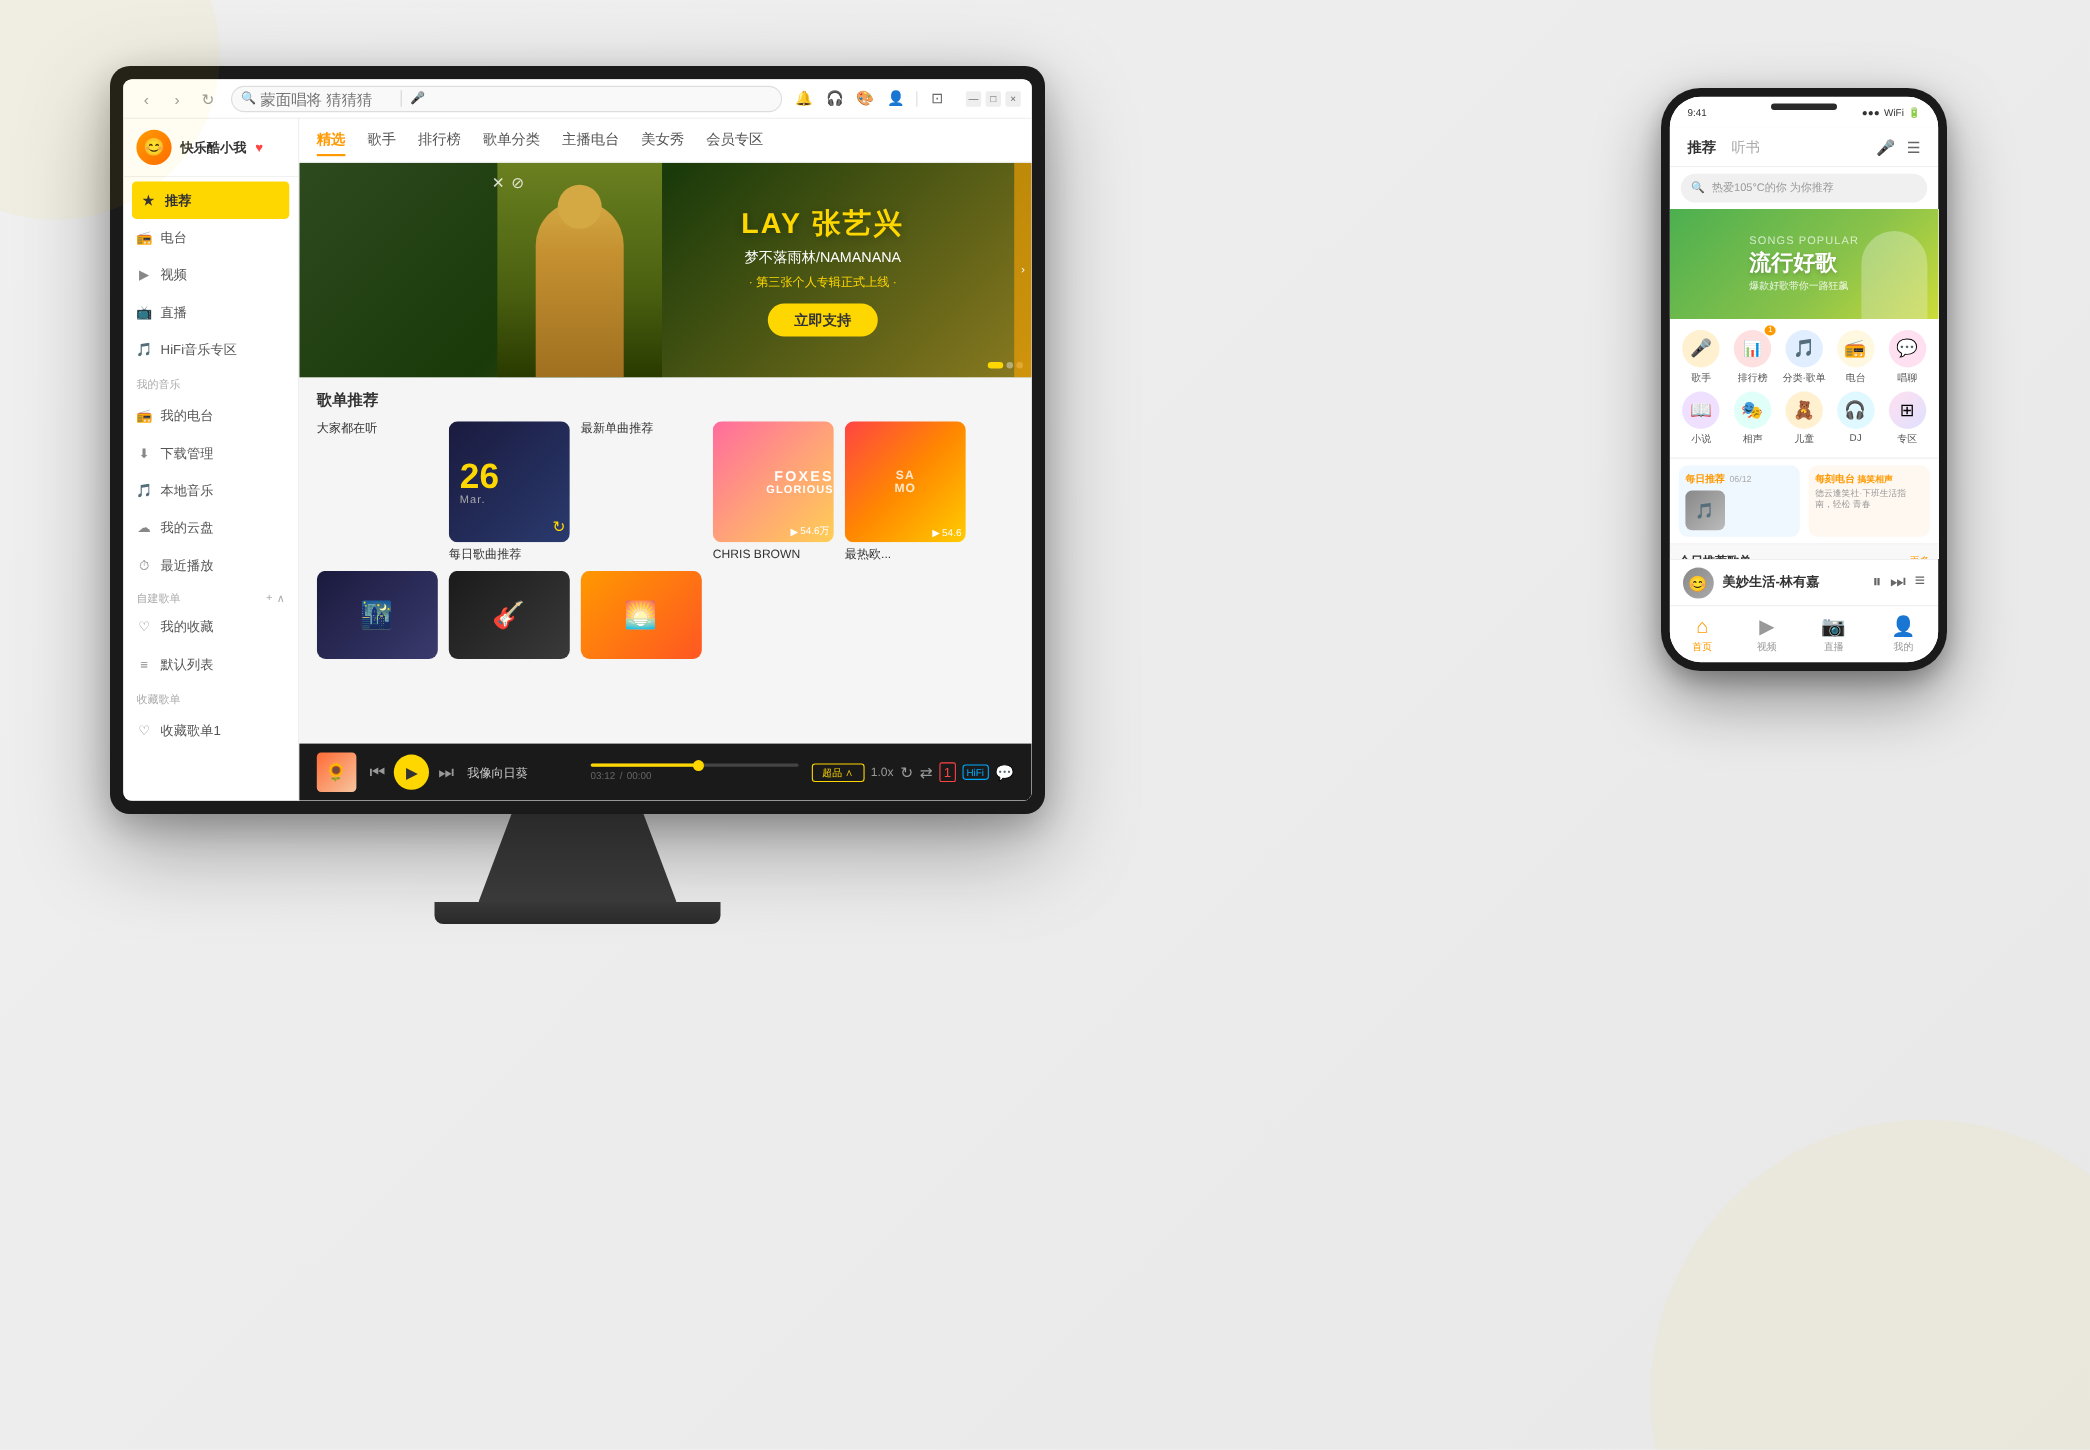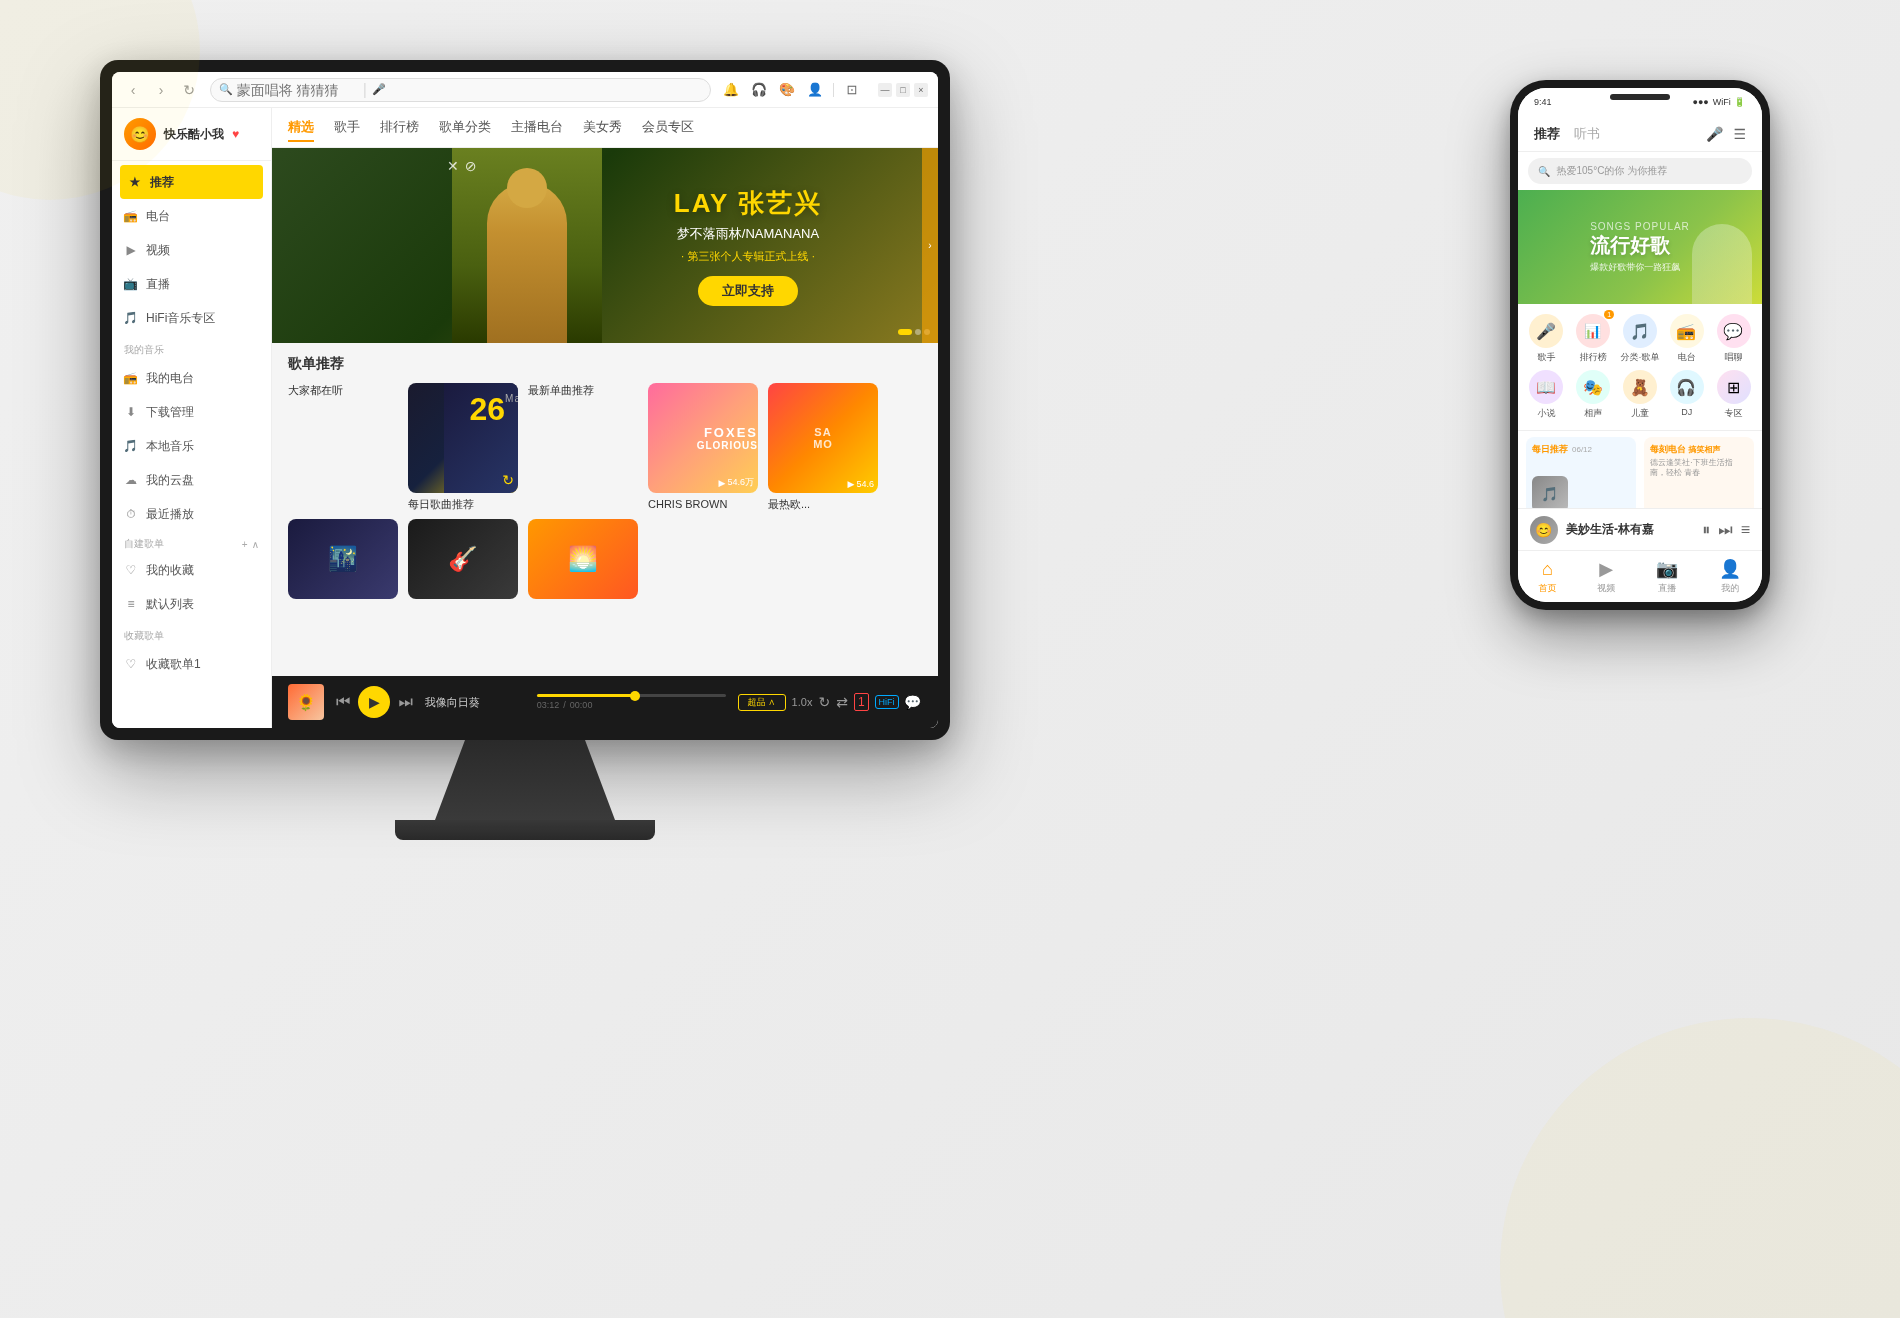--- a/index.html
+++ b/index.html
@@ -448,25 +448,24 @@
       display: flex;
       flex-direction: column;
       align-items: flex-start;
       justify-content: space-between;
       padding: 10px;
     }
 
     .cover-date {
       background: linear-gradient(135deg, #1a1a3e 0%, #2a3a6e 100%);
       display: flex;
-      flex-direction: row;
+      flex-direction: column;
       align-items: flex-start;
       justify-content: center;
       padding: 10px;
-      margin-left: 36px;
     }
 
     .date-num {
       font-size: 32px;
       font-weight: 900;
       color: #FFD700;
       line-height: 1;
     }
 
     .date-month {
@@ -710,21 +709,21 @@
     }
 
     .phone-content {
       flex: 1;
       overflow-y: auto;
       background: #f8f8f8;
     }
 
     .phone-banner {
       width: 100%;
-      height: 114px;
+      height: 100px;
       background: linear-gradient(135deg, #4CAF50 0%, #8BC34A 60%, #CDDC39 100%);
       display: flex;
       align-items: center;
       justify-content: center;
       position: relative;
       overflow: hidden;
     }
 
     .phone-banner-person {
       position: absolute;
@@ -1334,21 +1333,21 @@
           <div class="phone-icon-item">
             <div class="phone-icon-circle ic-multi">⊞</div>
             <span class="phone-icon-label">专区</span>
           </div>
         </div>
 
         <div class="phone-mini-player">
           <div style="display:flex;gap:8px;">
 
             <div style="flex:1;background:#f0f8ff;border-radius:8px;padding:6px;">
-              <div style="display:flex;align-items:center;gap:4px;margin-bottom:20px;">
+              <div style="display:flex;align-items:center;gap:4px;margin-bottom:4px;">
                 <span style="font-size:9px;font-weight:bold;color:#f90;">每日推荐</span>
                 <span style="font-size:8px;color:#aaa;">06/12</span>
               </div>
               <div style="display:flex;align-items:center;gap:4px;">
                 <div style="width:36px;height:36px;border-radius:6px;background:linear-gradient(135deg,#888 0%,#bbb 100%);display:flex;align-items:center;justify-content:center;">
                   <span style="font-size:14px;">🎵</span>
                 </div>
               </div>
             </div>
 

